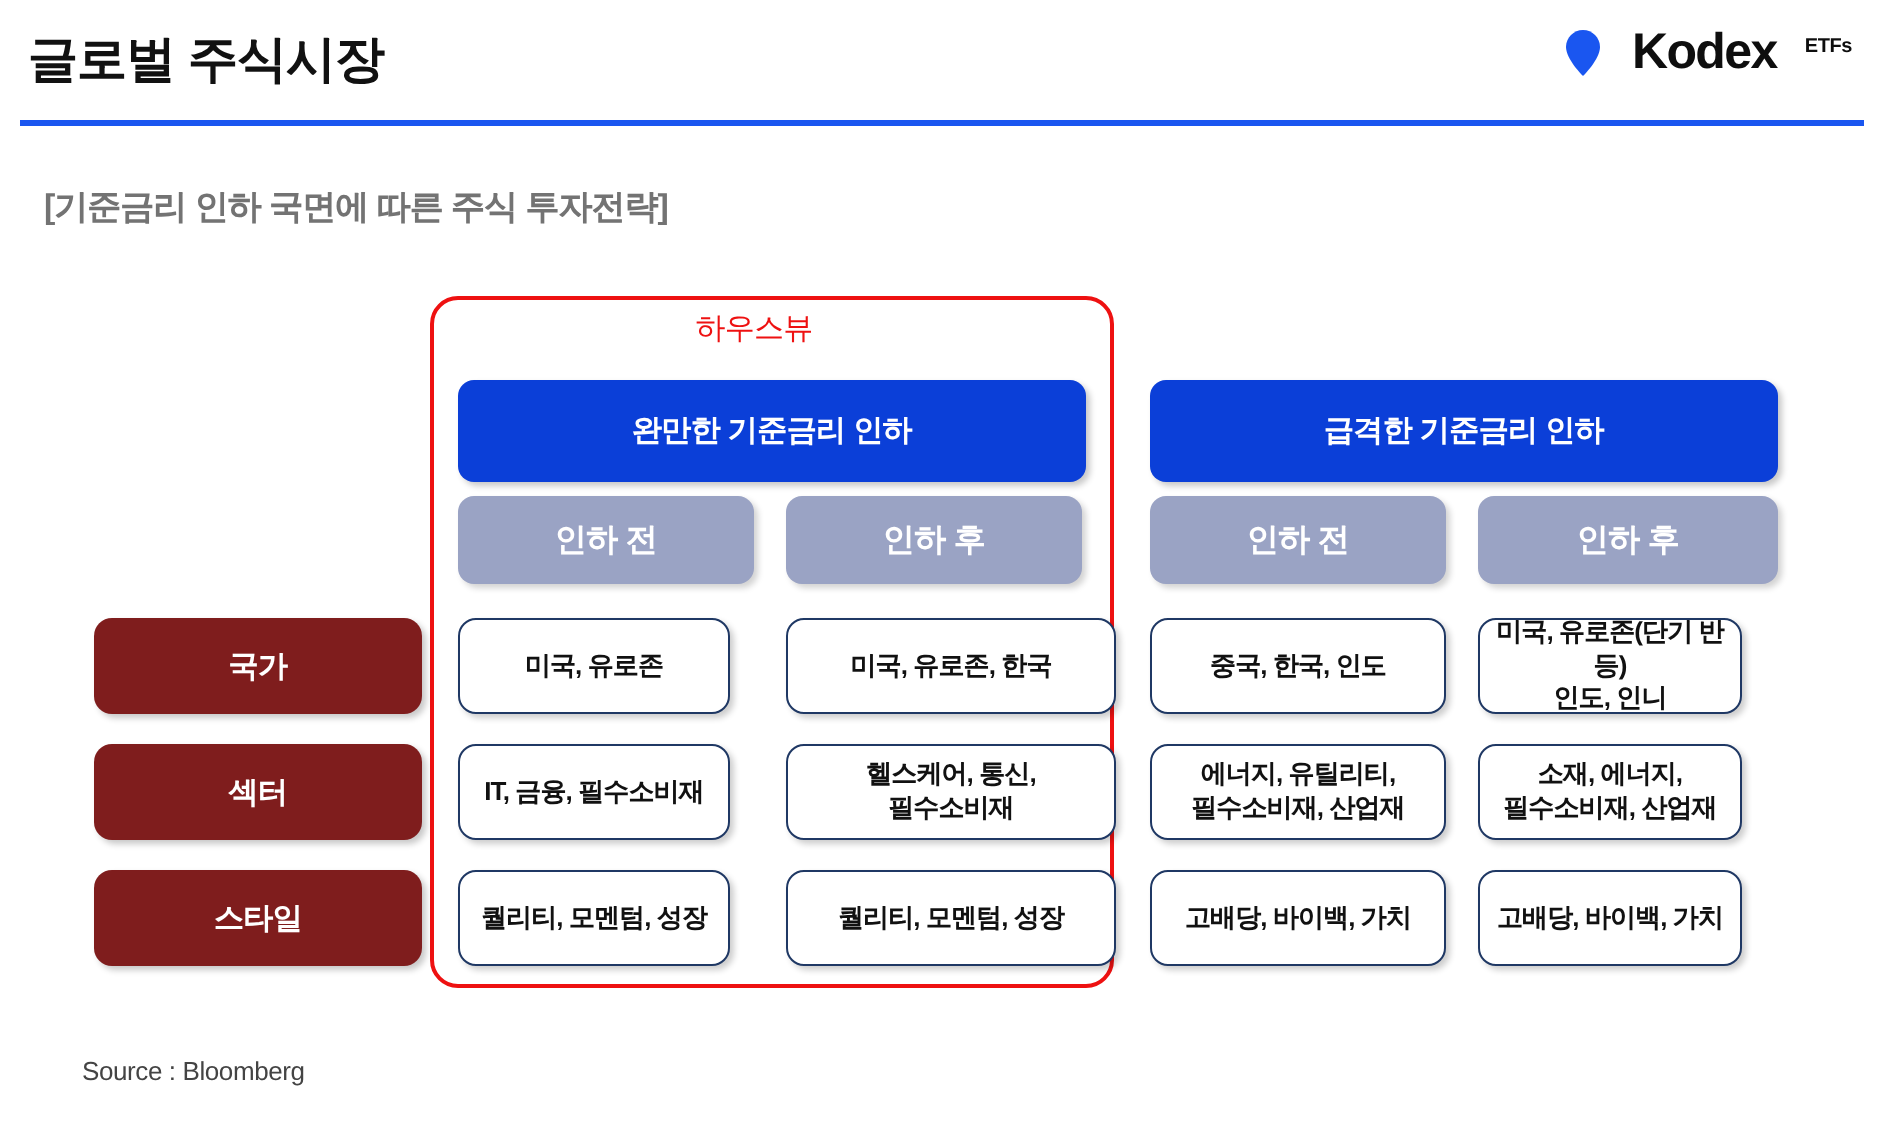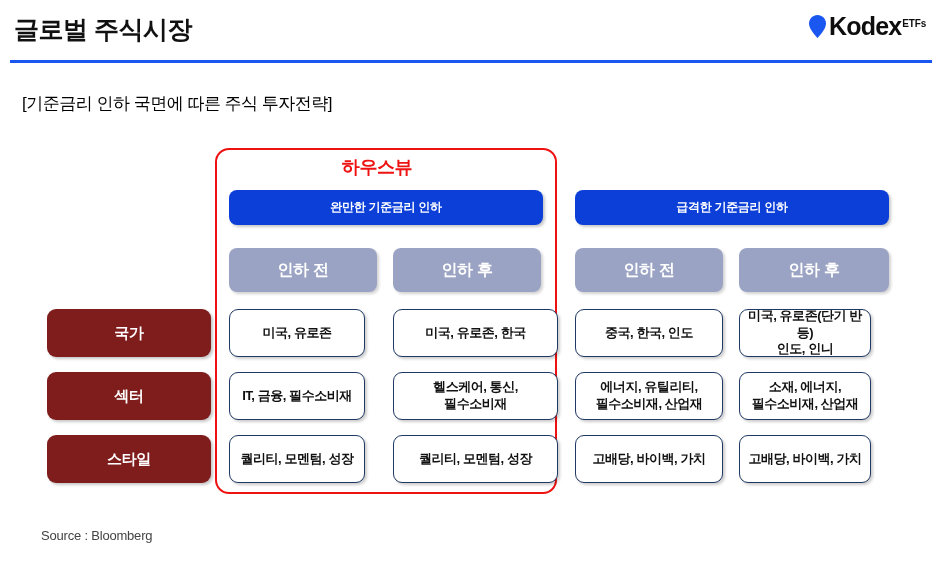--- a/index.html
+++ b/index.html
@@ -34,21 +34,21 @@
     width: 922px;
     height: 3px;
     background: #1a56f0;
   }
   .brand {
     position: absolute;
     right: 14px;
     top: 14px;
     display: flex;
     align-items: center;
-    gap: 3px;
+    gap: 16px;
   }
   .brand-pin {
     width: 17px;
     height: 23px;
     flex: 0 0 auto;
   }
   .brand-name {
     font-size: 25px;
     font-weight: bold;
     letter-spacing: -0.8px;
@@ -64,23 +64,23 @@
     margin-top: 4px;
     margin-left: -2px;
   }
 
   
   .subtitle {
     position: absolute;
     left: 22px;
     top: 92px;
     font-size: 17px;
-    font-weight: normal;
+    font-weight: bold;
     letter-spacing: -0.5px;
-    color: #000000;
+    color: #737373;
     white-space: nowrap;
   }
 
   
   .house-frame {
     position: absolute;
     left: 215px;
     top: 148px;
     width: 342px;
     height: 346px;
@@ -88,22 +88,22 @@
     border-radius: 14px;
     box-sizing: border-box;
     background: transparent;
   }
   .house-label {
     position: absolute;
     left: 215px;
     top: 155px;
     width: 324px;
     text-align: center;
-    font-size: 18px;
-    font-weight: bold;
+    font-size: 15px;
+    font-weight: normal;
     letter-spacing: -0.4px;
     color: #ee1111;
   }
 
   
   .row-label {
     position: absolute;
     left: 47px;
     width: 164px;
     height: 48px;
@@ -118,29 +118,29 @@
     font-weight: bold;
     letter-spacing: -0.3px;
   }
   .row-label.r0 { top: 309px; }
   .row-label.r1 { top: 372px; }
   .row-label.r2 { top: 435px; }
 
   
   .group-head {
     position: absolute;
-    height: 35px;
+    height: 51px;
     background: #0b3fd8;
     border-radius: 8px;
     box-shadow: 2px 2px 3px rgba(0,0,0,0.22);
     display: flex;
     align-items: center;
     justify-content: center;
     color: #ffffff;
-    font-size: 12px;
+    font-size: 15px;
     font-weight: bold;
     letter-spacing: -0.3px;
     top: 190px;
   }
   .group-head.g0 { left: 229px; width: 314px; }
   .group-head.g1 { left: 575px; width: 314px; }
 
   
   .phase-head {
     position: absolute;

